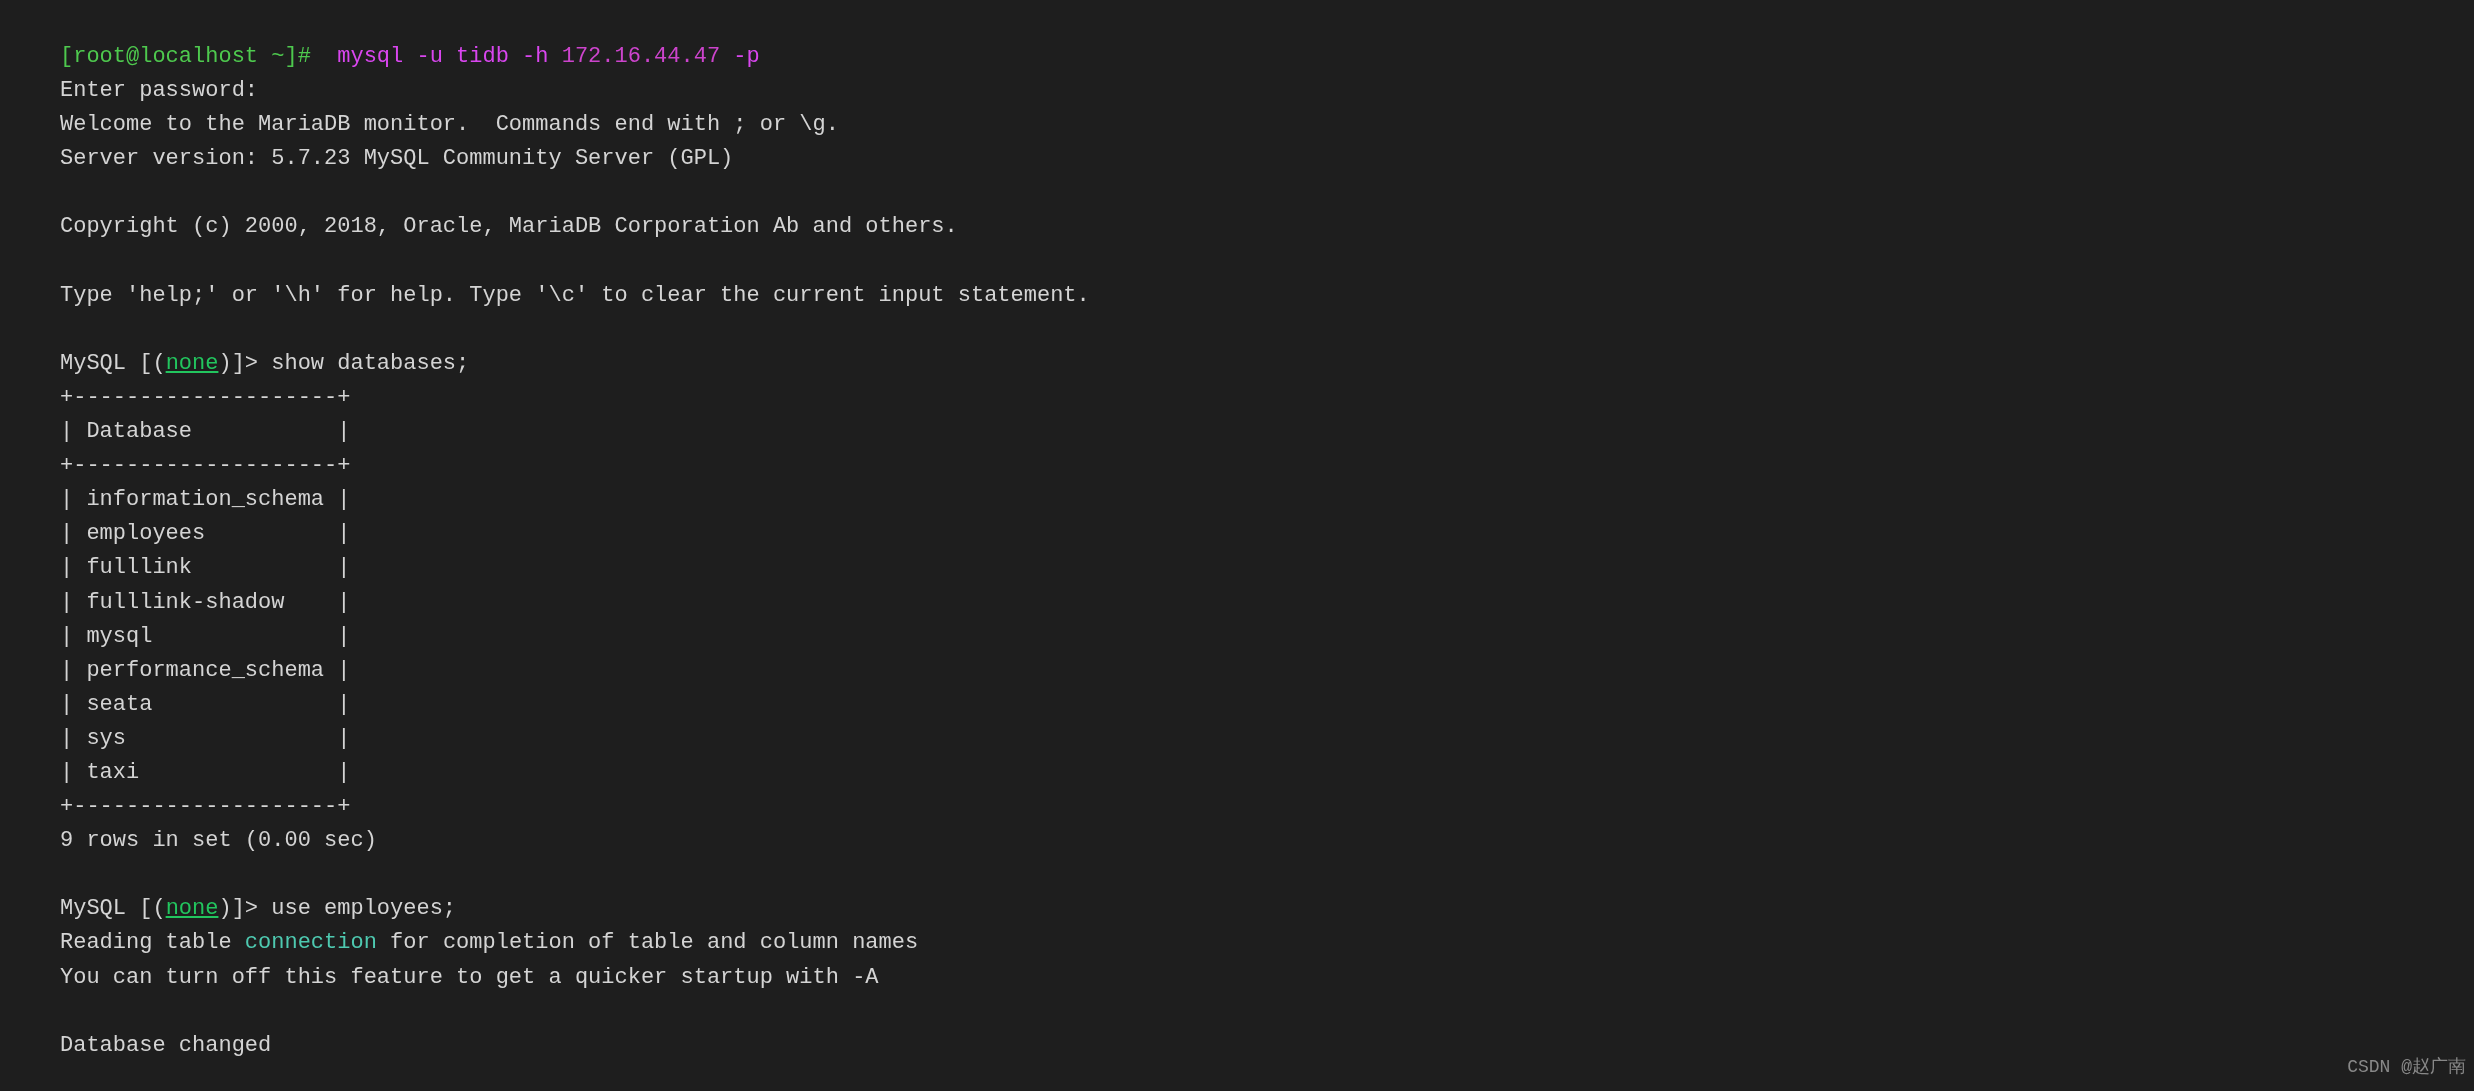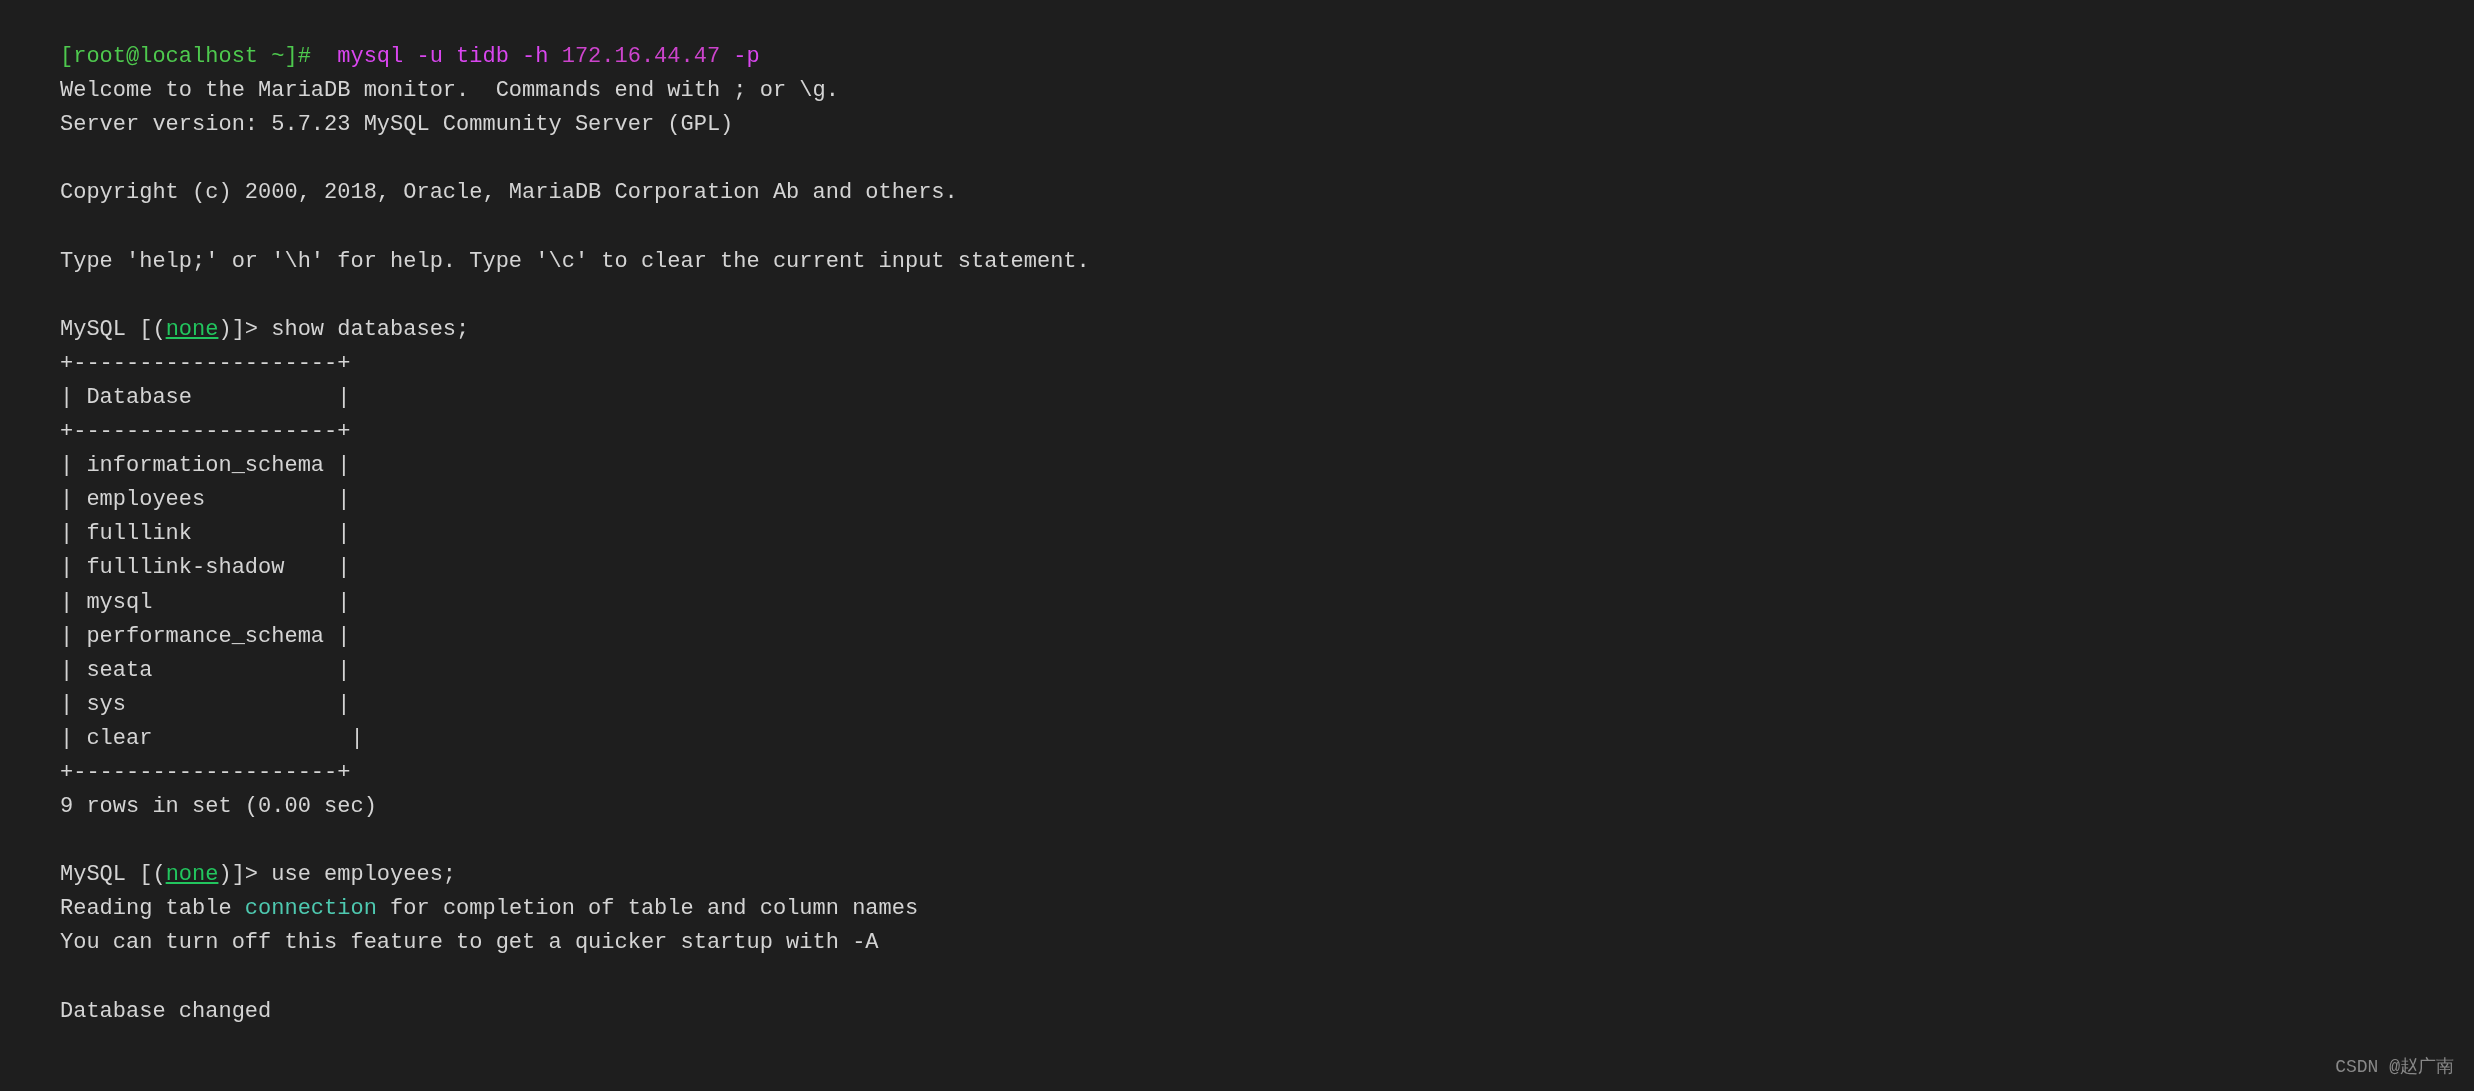--- a/index.html
+++ b/index.html
@@ -52,33 +52,34 @@
     }
 
     .mysql-prompt-db {
       color: #22c55e;
       text-decoration: underline;
     }
 
     .watermark {
       position: fixed;
       bottom: 10px;
-      right: 20px;
+      right: 8px;
       color: #888;
       font-size: 18px;
       font-family: 'Courier New', Courier, monospace;
     }
   </style>
 </head>
 <body>
 
 <div class="terminal">
 
   <div class="line"><span class="prompt-user">[root@localhost ~]#</span><span class="cmd-text">  mysql -u tidb -h </span><span class="ip-color">172.16.44.47</span><span class="cmd-text"> -p</span></div>
 
+  <div class="line"><span>Enter password:</span></div>
 
   <div class="line"><span>Welcome to the MariaDB monitor.  Commands end with ; or \g.</span></div>
 
 
   <div class="line"><span>Server version: 5.7.23 MySQL Community Server (GPL)</span></div>
 
   <div class="line"> </div>
 
   <div class="line"><span>Copyright (c) 2000, 2018, Oracle, MariaDB Corporation Ab and others.</span></div>
 
@@ -94,21 +95,21 @@
   <div class="line">| Database           |</div>
   <div class="line">+--------------------+</div>
   <div class="line">| information_schema |</div>
   <div class="line">| employees          |</div>
   <div class="line">| fulllink           |</div>
   <div class="line">| fulllink-shadow    |</div>
   <div class="line">| mysql              |</div>
   <div class="line">| performance_schema |</div>
   <div class="line">| seata              |</div>
   <div class="line">| sys                |</div>
-  <div class="line">| clear               |</div>
+  <div class="line">| taxi               |</div>
   <div class="line">+--------------------+</div>
   <div class="line">9 rows in set (0.00 sec)</div>
 
   <div class="line"> </div>
 
   <div class="line">MySQL [(<span class="mysql-prompt-db">none</span>)]&gt; use employees;</div>
 
   <div class="line">Reading table <span class="cyan-color">connection</span> for completion of table and column names</div>
 
   <div class="line">You can turn off this feature to get a quicker startup with -A</div>

